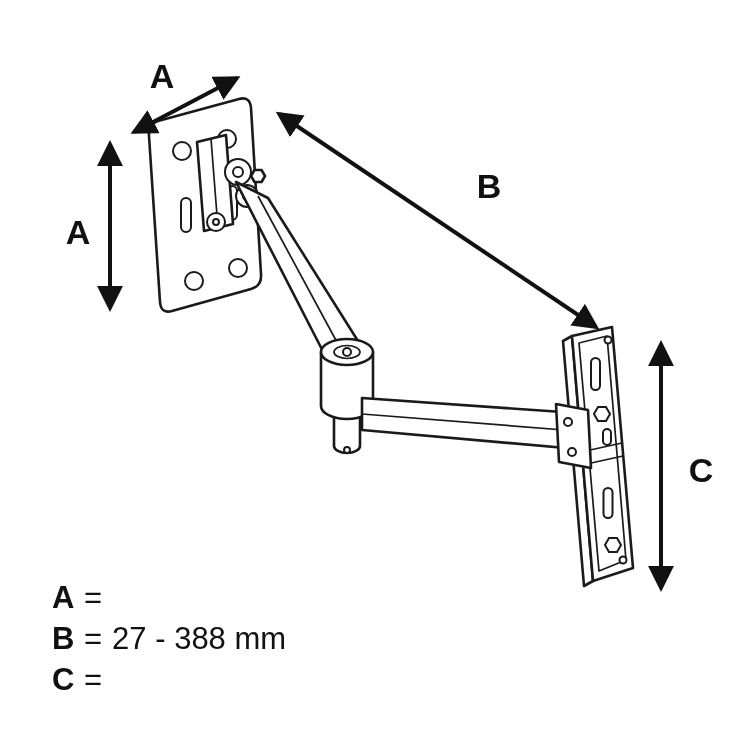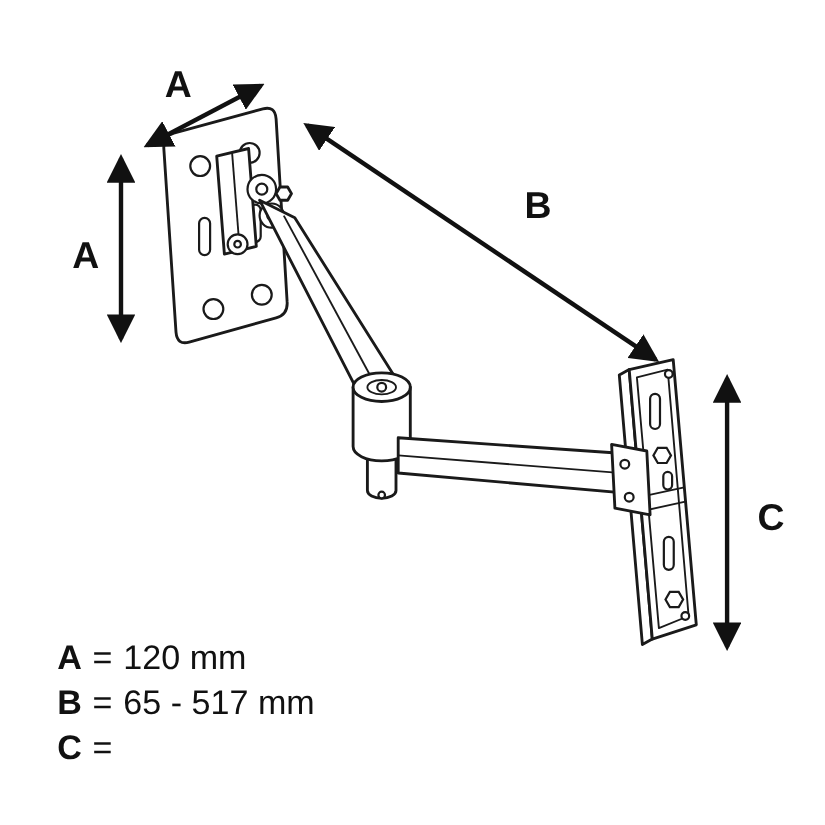--- a/index.html
+++ b/index.html
@@ -144,26 +144,25 @@
     <g>
       <line class="dimline" x1="661" y1="344" x2="661" y2="588" marker-start="url(#ah)" marker-end="url(#ah)"></line>
       <text class="dim-label" x="701" y="482">C</text>
     </g>
   </svg>
 
   <div class="legend">
     <div class="legend-row">
       <span class="legend-key">A</span>
       <span class="legend-sep">=</span>
-      <span class="legend-value">120 mm</span>
     </div>
     <div class="legend-row">
       <span class="legend-key">B</span>
       <span class="legend-sep">=</span>
-      <span class="legend-value">65 - 517 mm</span>
+      <span class="legend-value">27 - 388 mm</span>
     </div>
     <div class="legend-row">
       <span class="legend-key">C</span>
       <span class="legend-sep">=</span>
     </div>
   </div>
 
 </div>
 
 </body></html>

